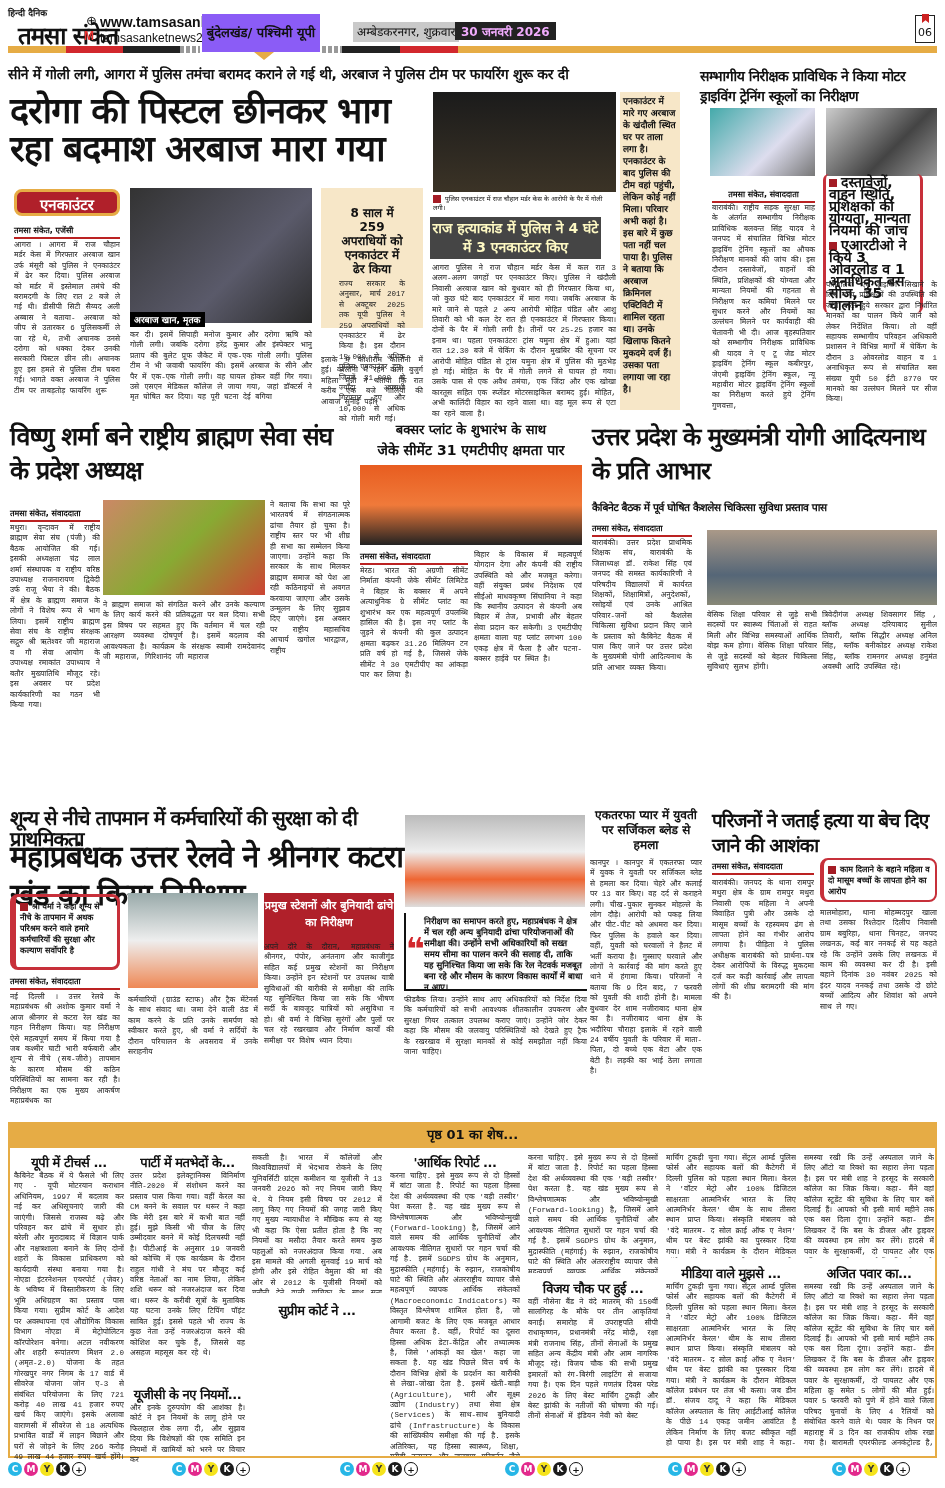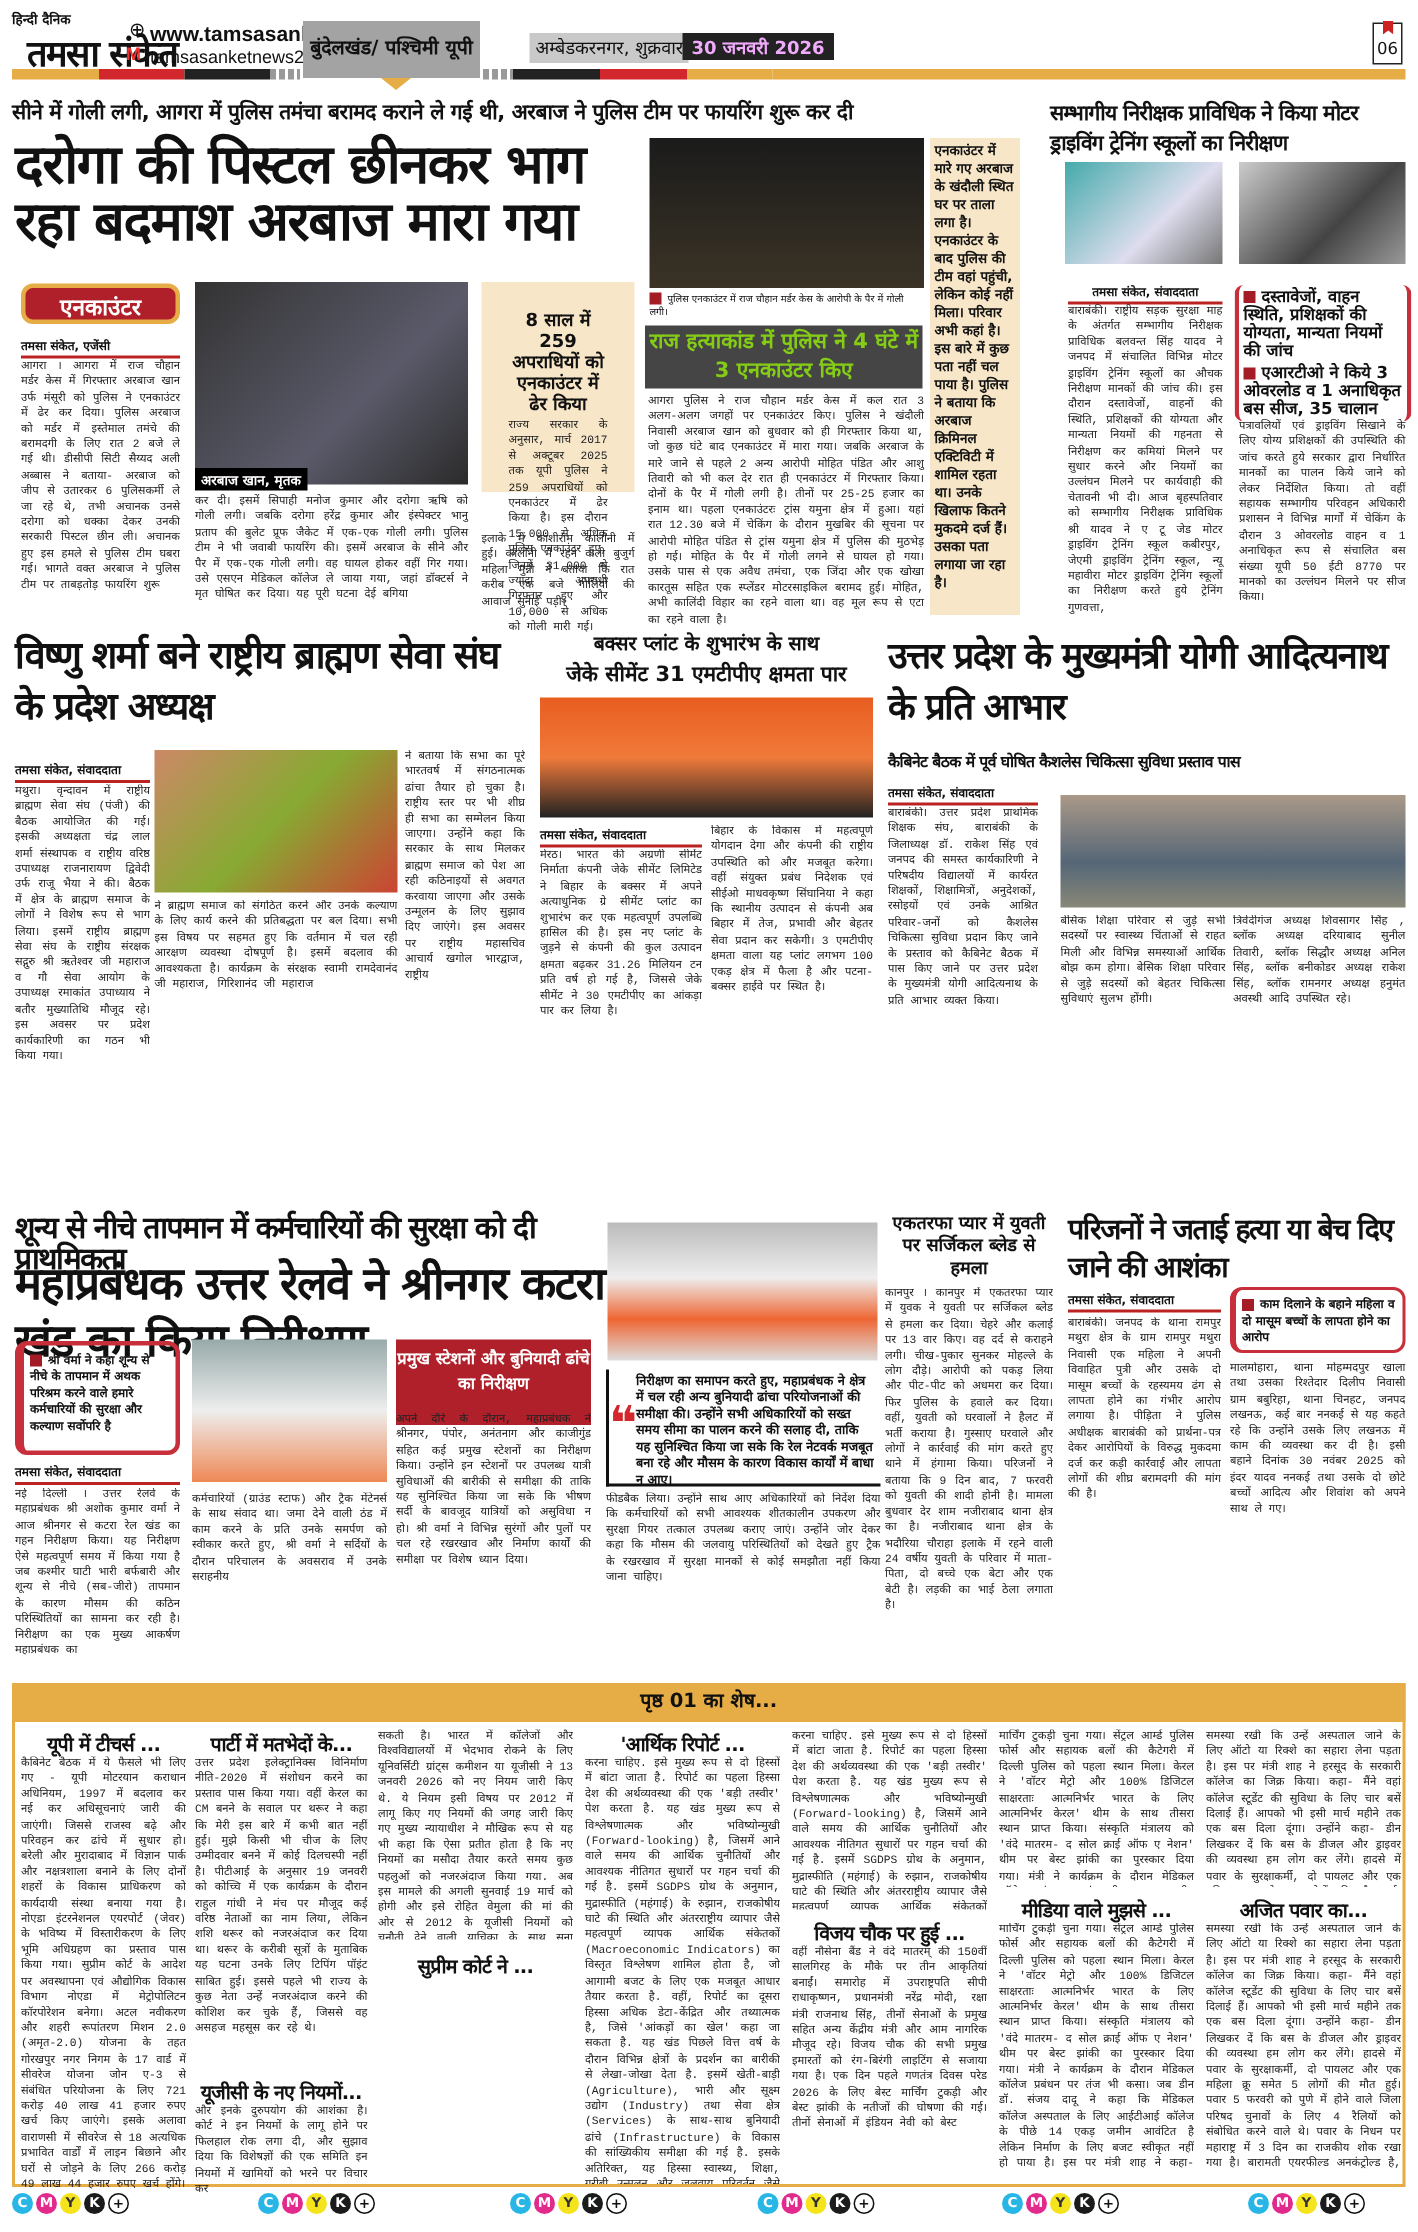--- a/index.html
+++ b/index.html
@@ -3,21 +3,21 @@
 <meta charset="utf-8">
 <style>
 *{box-sizing:border-box;margin:0;padding:0}
 body{width:945px;height:1488px;background:#fff;font-family:"DejaVu Sans",sans-serif;color:#111;position:relative;overflow:hidden}
 .abs{position:absolute}
 .hdr-brand-small{left:8px;top:6px;font-size:9px;font-weight:bold}
 .hdr-brand{left:18px;top:18px;font-size:24px;font-weight:bold;letter-spacing:-1px}
 .hdr-web{left:100px;top:14px;font-size:14px;font-family:"Liberation Sans",sans-serif;font-weight:bold}
 .hdr-mail{left:100px;top:31px;font-size:12px;font-family:"Liberation Sans",sans-serif}
 .gicon{left:84px;top:29px;width:14px;height:14px;font-size:12px;font-weight:bold;color:#e33;font-family:"Liberation Sans",sans-serif}
-.section-tab{left:202px;top:14px;width:118px;height:38px;background:#a3a3a3;font-size:13px;font-weight:bold;text-align:center;line-height:38px}
+.section-tab{left:202px;top:14px;width:118px;height:38px;background:#8b5cf6;font-size:13px;font-weight:bold;text-align:center;line-height:38px}
 .section-tab:after{content:"";position:absolute;left:52px;bottom:-8px;border-left:10px solid transparent;border-right:10px solid transparent;border-top:8px solid #e6ac45}
 .hdr-place{left:353px;top:22px;height:20px;padding:0 4px;background:#c9c9c9;font-size:12px;line-height:20px}
 .hdr-date{left:455px;top:22px;height:18px;padding:0 6px;background:#222;color:#f0abfc;font-size:12px;font-weight:bold;line-height:20px}
 .pageno{left:915px;top:15px;width:20px;height:28px;border:1px solid #222;font-size:11px;text-align:center;padding-top:10px}
 .pageno:before{content:"";position:absolute;left:6px;top:-2px;width:7px;height:9px;background:#c22;clip-path:polygon(0 0,100% 0,100% 100%,50% 70%,0 100%)}
 .stripe{height:7px;top:46px}
 .kicker{left:8px;top:64px;font-size:14px;font-weight:bold;white-space:nowrap;letter-spacing:-0.3px}
 .big-hl{font-weight:900;letter-spacing:-1px;line-height:1.05}
 .body-txt{font-size:7.5px;line-height:10.4px;color:#222;text-align:justify;font-family:Liberation Mono, monospace}
 .photo{background:#2a2a2a;overflow:hidden}
@@ -67,29 +67,29 @@
 <div class="abs byline" style="left:14px;top:224px;width:106px">तमसा संकेत, एजेंसी</div>
 <div class="abs body-txt" style="left:14px;top:240px;width:106px">आगरा । आगरा में राज चौहान मर्डर केस में गिरफ्तार अरबाज खान उर्फ मंसूरी को पुलिस ने एनकाउंटर में ढेर कर दिया। पुलिस अरबाज को मर्डर में इस्तेमाल तमंचे की बरामदगी के लिए रात 2 बजे ले गई थी। डीसीपी सिटी सैय्यद अली अब्बास ने बताया- अरबाज को जीप से उतारकर 6 पुलिसकर्मी ले जा रहे थे, तभी अचानक उनसे दरोगा को धक्का देकर उनकी सरकारी पिस्टल छीन ली। अचानक हुए इस हमले से पुलिस टीम घबरा गई। भागते वक्त अरबाज ने पुलिस टीम पर ताबड़तोड़ फायरिंग शुरू</div>
 <div class="abs photo" style="left:130px;top:188px;width:182px;height:135px;background:linear-gradient(135deg,#333,#5a5a6a 60%,#2b2b2b)"></div>
 <div class="abs" style="left:130px;top:312px;padding:1px 4px;background:#000;color:#fff;font-size:9px;font-weight:bold">अरबाज खान, मृतक</div>
 <div class="abs body-txt" style="left:130px;top:330px;width:182px">कर दी। इसमें सिपाही मनोज कुमार और दरोगा ऋषि को गोली लगी। जबकि दरोगा हरेंद्र कुमार और इंस्पेक्टर भानु प्रताप की बुलेट प्रूफ जैकेट में एक-एक गोली लगी। पुलिस टीम ने भी जवाबी फायरिंग की। इसमें अरबाज के सीने और पैर में एक-एक गोली लगी। वह घायल होकर वहीं गिर गया। उसे एसएन मेडिकल कॉलेज ले जाया गया, जहां डॉक्टर्स ने मृत घोषित कर दिया। यह पूरी घटना देई बगिया</div>
 <div class="abs label-box" style="left:321px;top:188px;width:102px;height:140px;padding:18px">
   <div style="font-size:12px;font-weight:bold;text-align:center;line-height:14px">8 साल में 259 अपराधियों को एनकाउंटर में ढेर किया</div>
   <div class="body-txt" style="margin-top:3px">राज्य सरकार के अनुसार, मार्च 2017 से अक्टूबर 2025 तक यूपी पुलिस ने 259 अपराधियों को एनकाउंटर में ढेर किया है। इस दौरान 15,000 से अधिक पुलिस एनकाउंटर हुए, जिनमें 31,000 से ज्यादा अपराधी गिरफ्तार हुए और 10,000 से अधिक को गोली मारी गई।</div>
 </div>
 <div class="abs body-txt" style="left:321px;top:355px;width:102px">इलाके में काशीराम कालोनी में हुई। कॉलोनी में रहने वाली बुजुर्ग महिला मुन्नी ने बताया कि रात करीब एक बजे गोलियों की आवाज सुनाई पड़ी।</div>
-<div class="abs" style="left:430px;top:217px;width:185px;height:42px;background:#454545;color:#84cc16;font-size:14px;font-weight:bold;text-align:center;line-height:19px;padding-top:2px">राज हत्याकांड में पुलिस ने 4 घंटे में 3 एनकाउंटर किए</div>
+<div class="abs" style="left:430px;top:217px;width:171px;height:42px;background:#454545;color:#fef9c3;font-size:14px;font-weight:bold;text-align:center;line-height:19px;padding-top:2px">राज हत्याकांड में पुलिस ने 4 घंटे में 3 एनकाउंटर किए</div>
 <div class="abs body-txt" style="left:432px;top:263px;width:184px">आगरा पुलिस ने राज चौहान मर्डर केस में कल रात 3 अलग-अलग जगहों पर एनकाउंटर किए। पुलिस ने खंदौली निवासी अरबाज खान को बुधवार को ही गिरफ्तार किया था, जो कुछ घंटे बाद एनकाउंटर में मारा गया। जबकि अरबाज के मारे जाने से पहले 2 अन्य आरोपी मोहित पंडित और आशु तिवारी को भी कल देर रात ही एनकाउंटर में गिरफ्तार किया। दोनों के पैर में गोली लगी है। तीनों पर 25-25 हजार का इनाम था। पहला एनकाउंटरः ट्रांस यमुना क्षेत्र में हुआ। यहां रात 12.30 बजे में चेकिंग के दौरान मुखबिर की सूचना पर आरोपी मोहित पंडित से ट्रांस यमुना क्षेत्र में पुलिस की मुठभेड़ हो गई। मोहित के पैर में गोली लगने से घायल हो गया। उसके पास से एक अवैध तमंचा, एक जिंदा और एक खोखा कारतूस सहित एक स्प्लेंडर मोटरसाइकिल बरामद हुई। मोहित, अभी कालिंदी विहार का रहने वाला था। वह मूल रूप से एटा का रहने वाला है।</div>
 
 <div class="abs big-hl" style="left:700px;top:66px;width:240px;font-size:14px;text-align:left;line-height:20px;letter-spacing:-0.5px">सम्भागीय निरीक्षक प्राविधिक ने किया मोटर ड्राइविंग ट्रेनिंग स्कूलों का निरीक्षण</div>
 <div class="abs photo" style="left:710px;top:108px;width:105px;height:68px;background:linear-gradient(135deg,#4aa,#dde 60%,#777)"></div>
 <div class="abs photo" style="left:826px;top:108px;width:111px;height:68px;background:linear-gradient(135deg,#ccc,#444 60%,#999)"></div>
 <div class="abs byline" style="left:712px;top:188px;width:103px;text-align:center">तमसा संकेत, संवाददाता</div>
 <div class="abs body-txt" style="left:712px;top:203px;width:103px">बाराबंकी। राष्ट्रीय सड़क सुरक्षा माह के अंतर्गत सम्भागीय निरीक्षक प्राविधिक बलवन्त सिंह यादव ने जनपद में संचालित विभिन्न मोटर ड्राइविंग ट्रेनिंग स्कूलों का औचक निरीक्षण मानकों की जांच की। इस दौरान दस्तावेजों, वाहनों की स्थिति, प्रशिक्षकों की योग्यता और मान्यता नियमों की गहनता से निरीक्षण कर कमियां मिलने पर सुधार करने और नियमों का उल्लंघन मिलने पर कार्यवाही की चेतावनी भी दी। आज बृहस्पतिवार को सम्भागीय निरीक्षक प्राविधिक श्री यादव ने ए टू जेड मोटर ड्राइविंग ट्रेनिंग स्कूल कबीरपुर, जेएमी ड्राइविंग ट्रेनिंग स्कूल, न्यू महावीरा मोटर ड्राइविंग ट्रेनिंग स्कूलों का निरीक्षण करते हुये ट्रेनिंग गुणवत्ता,</div>
-<div class="abs" style="left:823px;top:190px;width:118px;border-left:3px solid #c7303a;border-right:3px solid #c7303a;border-radius:6px;padding:2px 3px;font-size:11px;font-weight:bold;line-height:12px">
+<div class="abs" style="left:823px;top:174px;width:100px;border-left:3px solid #c7303a;border-right:3px solid #c7303a;border-radius:6px;padding:2px 3px;font-size:14px;font-weight:bold;line-height:12px">
   <div><span class="bullet-sq"></span><span>दस्तावेजों, वाहन स्थिति, प्रशिक्षकों की योग्यता, मान्यता नियमों की जांच</span></div>
   <div style="margin-top:3px"><span class="bullet-sq"></span><span>एआरटीओ ने किये 3 ओवरलोड व 1 अनाधिकृत बस सीज, 35 चालान</span></div>
 </div>
 <div class="abs body-txt" style="left:826px;top:280px;width:111px">पत्रावलियों एवं ड्राइविंग सिखाने के लिए योग्य प्रशिक्षकों की उपस्थिति की जांच करते हुये सरकार द्वारा निर्धारित मानकों का पालन किये जाने को लेकर निर्देशित किया। तो वहीं सहायक सम्भागीय परिवहन अधिकारी प्रशासन ने विभिन्न मार्गों में चेकिंग के दौरान 3 ओवरलोड वाहन व 1 अनाधिकृत रूप से संचालित बस संख्या यूपी 50 ईटी 8770 पर मानको का उल्लंघन मिलने पर सीज किया।</div>
 
 <div class="abs big-hl" style="left:10px;top:420px;width:340px;font-size:25px;line-height:34px">विष्णु शर्मा बने राष्ट्रीय ब्राह्मण सेवा संघ के प्रदेश अध्यक्ष</div>
 <div class="abs byline" style="left:10px;top:507px;width:90px">तमसा संकेत, संवाददाता</div>
 <div class="abs body-txt" style="left:10px;top:523px;width:90px;height:280px;overflow:hidden">मथुरा। वृन्दावन में राष्ट्रीय ब्राह्मण सेवा संघ (पंजी) की बैठक आयोजित की गई। इसकी अध्यक्षता चंद्र लाल शर्मा संस्थापक व राष्ट्रीय वरिष्ठ उपाध्यक्ष राजनारायण द्विवेदी उर्फ राजू भैया ने की। बैठक में क्षेत्र के ब्राह्मण समाज के लोगों ने विशेष रूप से भाग लिया। इसमें राष्ट्रीय ब्राह्मण सेवा संघ के राष्ट्रीय संरक्षक सद्गुरु श्री ऋतेश्वर जी महाराज व गौ सेवा आयोग के उपाध्यक्ष रमाकांत उपाध्याय ने बतौर मुख्यातिथि मौजूद रहे। इस अवसर पर प्रदेश कार्यकारिणी का गठन भी किया गया।</div>
 <div class="abs photo" style="left:103px;top:500px;width:162px;height:95px;background:linear-gradient(135deg,#c86,#8a3 50%,#c43)"></div>
 <div class="abs body-txt" style="left:103px;top:600px;width:162px;height:200px;overflow:hidden">ने ब्राह्मण समाज को संगठित करने और उनके कल्याण के लिए कार्य करने की प्रतिबद्धता पर बल दिया। सभी इस विषय पर सहमत हुए कि वर्तमान में चल रही आरक्षण व्यवस्था दोषपूर्ण है। इसमें बदलाव की आवश्यकता है। कार्यक्रम के संरक्षक स्वामी रामदेवानंद जी महाराज, गिरिशानंद जी महाराज</div>

